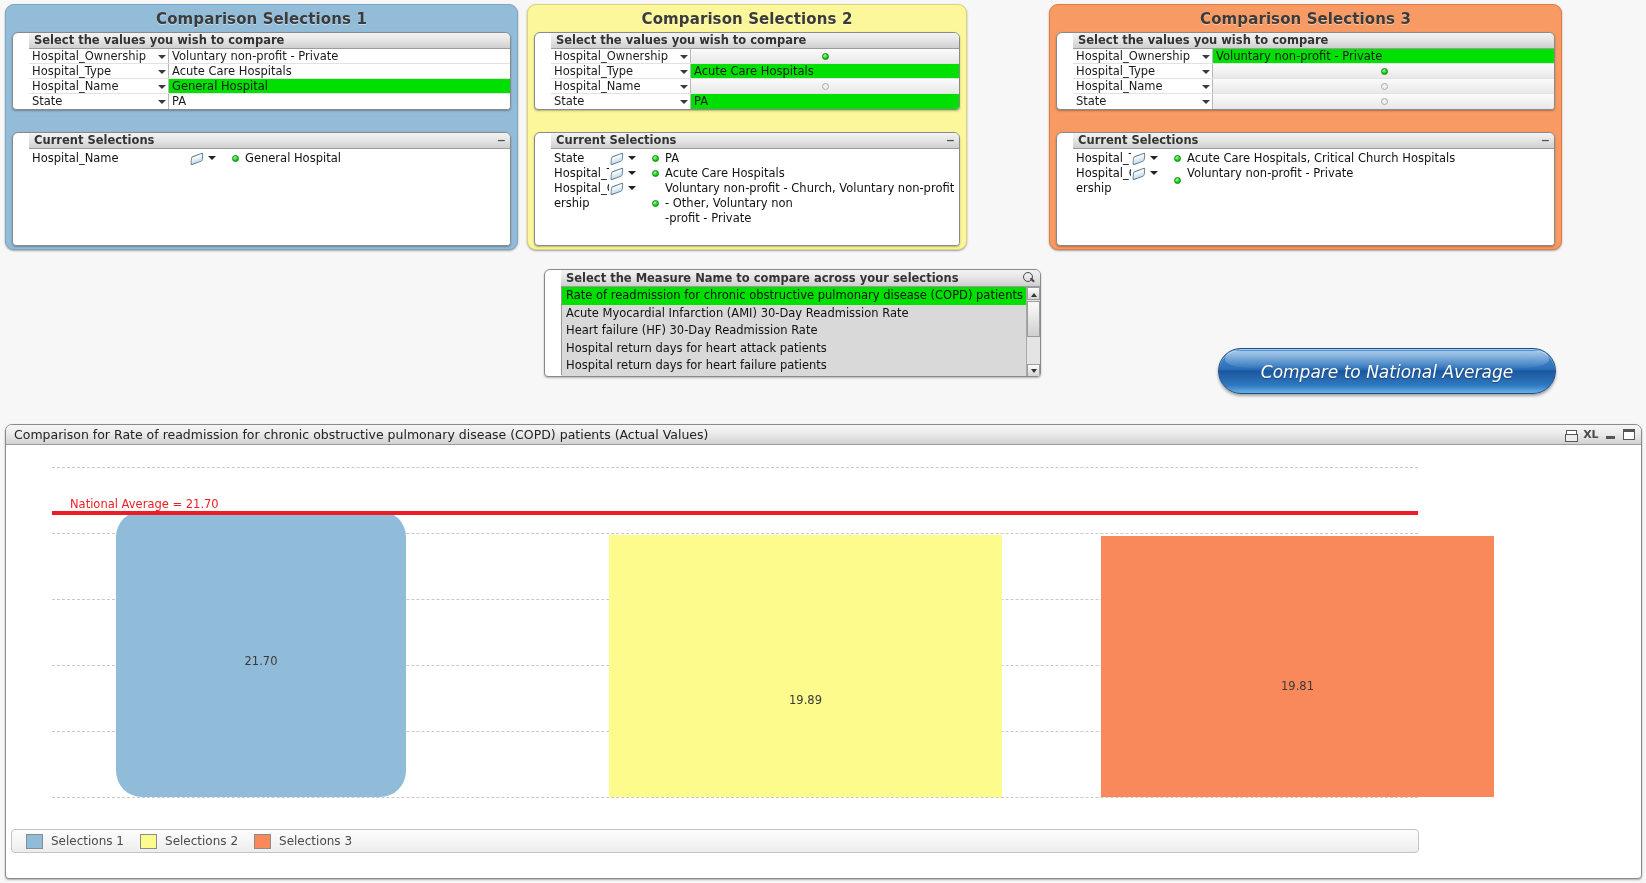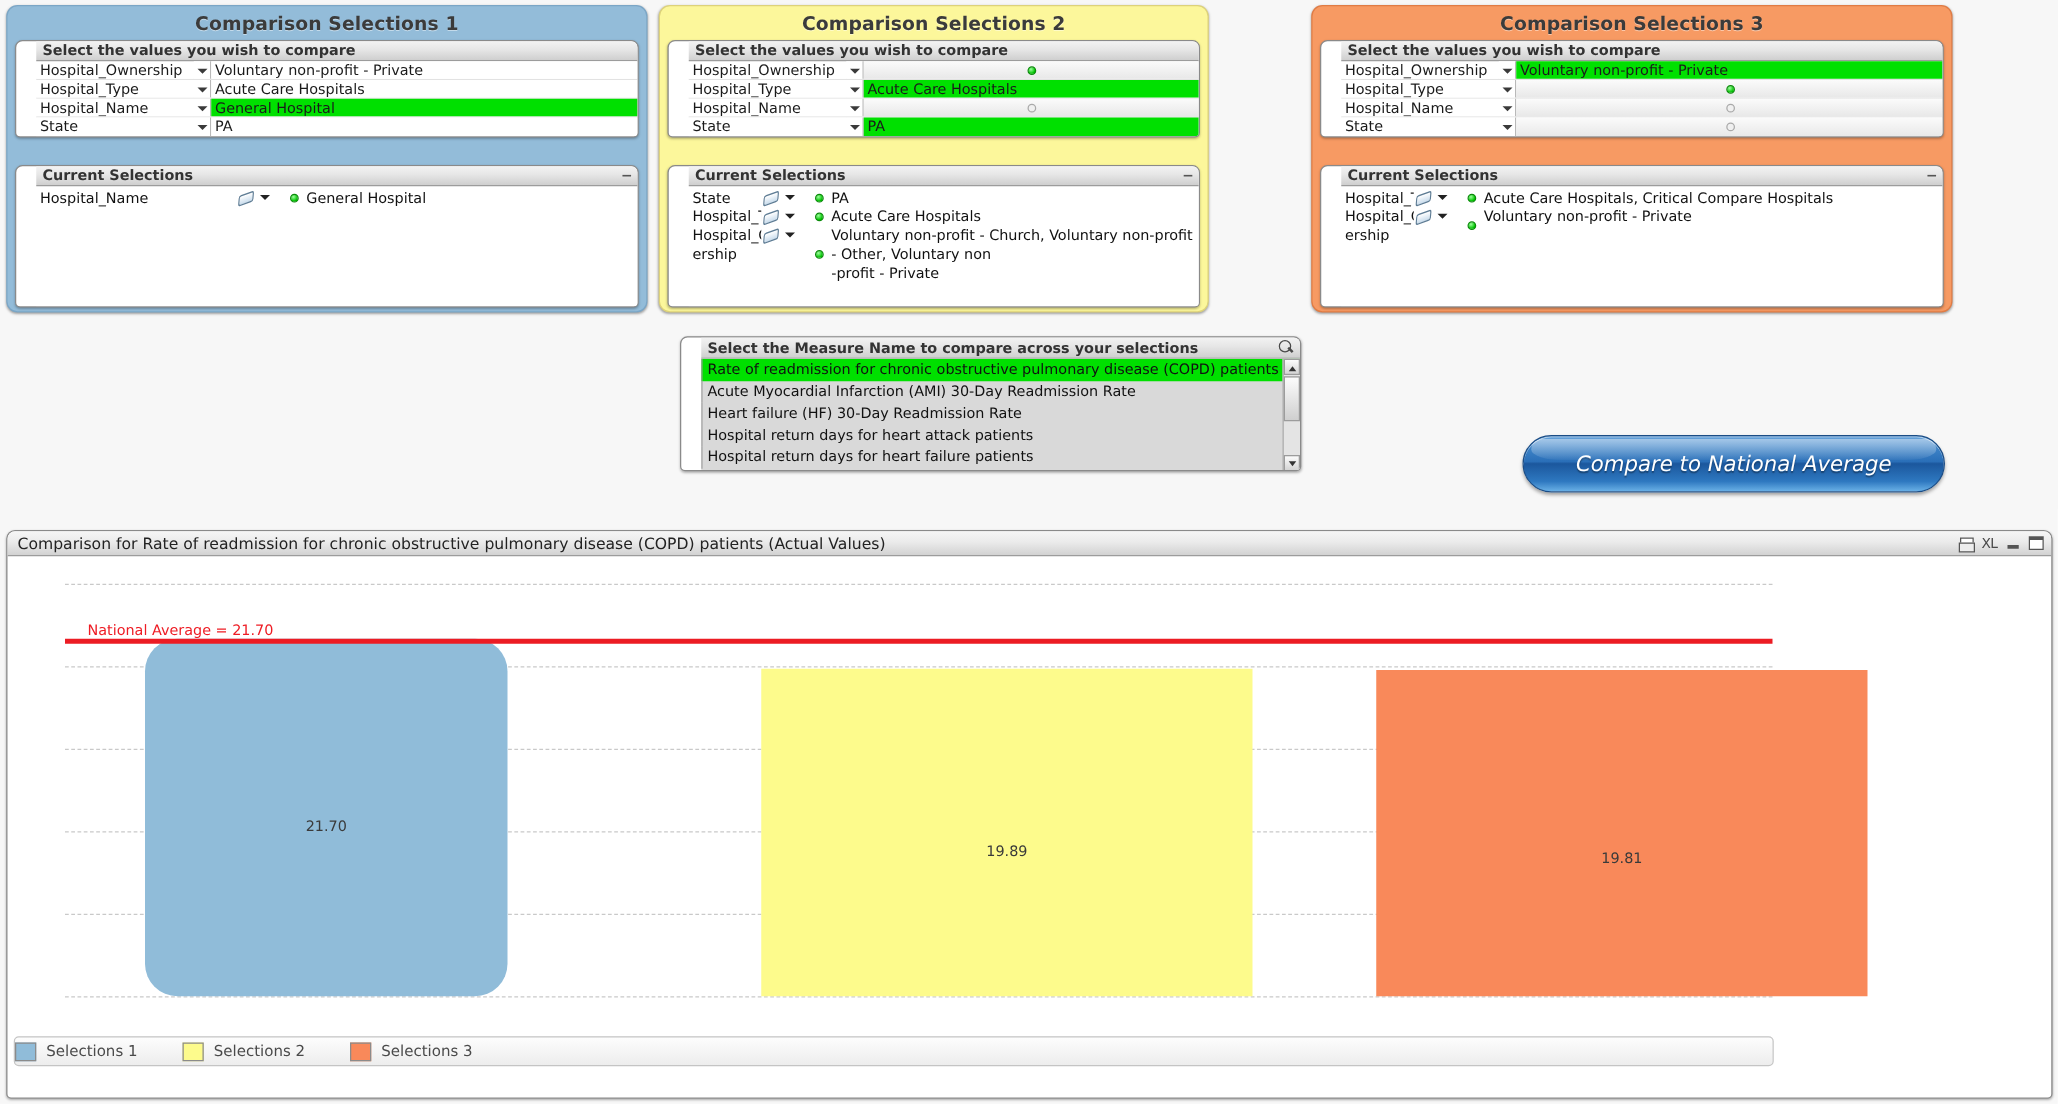--- a/index.html
+++ b/index.html
@@ -217,38 +217,38 @@
     height: 20px; line-height: 19px;
     font-size: 12.5px; color: #222; padding-left: 8px;
     background: linear-gradient(to bottom,#f6f6f6 0%,#ebebeb 45%,#d2d2d2 100%);
     border-bottom: 1px solid #9c9c9c;
     position: relative; white-space: nowrap; overflow: hidden;
   }
   #chart-icons { position:absolute; right:6px; top:0; height:19px; display:flex; align-items:center; gap:7px; color:#4a4a4a; font-size:11px; }
   .ico-print { width:11px; height:10px; position:relative; }
   .ico-print::before{content:"";position:absolute;left:1px;top:0;width:9px;height:4px;border:1px solid #555;background:#fff;}
   .ico-print::after{content:"";position:absolute;left:0;top:4px;width:11px;height:6px;border:1px solid #555;background:#ededed;}
-  .ico-xl { font-size:11px; font-weight:normal; letter-spacing:-.4px; }
+  .ico-xl { font-size:11px; font-weight:bold; letter-spacing:-.4px; }
   .ico-min { width:11px; height:10px; position:relative;}
   .ico-min::after{content:"";position:absolute;left:1px;bottom:1px;width:9px;height:3px;background:#555;}
   .ico-max { width:12px; height:11px; border:1.5px solid #555; border-top-width:3px; background:#fff;}
 
   #plot { position: absolute; left: 0; top: 20px; width: 1418px; height: 412px; }
   .ytick { position: absolute; right: 1591px; font-size: 12px; color: #555; text-align: right; width: 40px; }
   .gridline { position: absolute; left: 46px; right: 6px; height: 0; border-top: 1px dashed #c9c9c9; }
   .bar { position: absolute; bottom: 0; }
   .bar-label { position: absolute; width: 100%; text-align: center; font-size: 11.5px; color: #3a3a3a; }
   #natline { position: absolute; left: 46px; right: 6px; height: 4px; background: #ec1c24; }
   #natlabel { position: absolute; font-size: 11.5px; color: #ee1c24; }
 
   #legend {
     position: absolute; left: 5px; bottom: 4px; right: 5px; height: 24px;
     background: linear-gradient(to bottom,#fdfdfd,#ededed);
     border: 1px solid #c4c4c4; border-radius: 4px;
-    display: flex; align-items: center; padding-left: 0; gap: 20px;
+    display: flex; align-items: center; padding-left: 14px; gap: 0;
   }
   .lg-item { display: flex; align-items: center; gap: 8px; margin-right: 16px; }
   .lg-swatch { width: 17px; height: 15px; border: 1px solid #8b8b8b; }
   .lg-text { font-size: 12px; color: #4a4a4a; }
 </style>
 </head>
 <body>
 
 <div id="root">
 
@@ -419,21 +419,21 @@
       <div class="cs-body">
         <div class="cs-row">
           <span class="cs-name w2">Hospital_Ty</span>
           <span class="cs-tools">
             <span class="eraser"></span>
             <span class="cs-caret"></span>
           </span>
           <span class="cs-dot">
               <span class="dot green"></span>
             </span>
-          <span class="cs-val">Acute Care Hospitals, Critical Compare Hospitals</span>
+          <span class="cs-val">Acute Care Hospitals, Critical Church Hospitals</span>
         </div>
         <div class="cs-row">
           <span class="cs-name w2" style="align-self:flex-start;"><span>Hospital_Ow</span><br><span>ership</span></span>
           <span class="cs-tools">
             <span class="eraser"></span>
             <span class="cs-caret"></span>
           </span>
           <span class="cs-dot">
               <span class="dot green" style="top:11px;"></span>
             </span>
@@ -488,21 +488,21 @@
       <div class="ytick" style="top:81px;">20</div>
       <div class="ytick" style="top:147px;">15</div>
       <div class="ytick" style="top:213px;">10</div>
       <div class="ytick" style="top:279px;">5</div>
       <div class="ytick" style="top:345px;">0</div>
 
       <div class="bar" style="left:110px; width:290px; bottom:60px; height:286px; background:#90bcd9;border-radius:26px;">
         <span class="bar-label" style="top:143px;">21.70</span>
       </div>
       <div class="bar" style="left:603px; width:393px; bottom:60px; height:262px; background:#fdfb8c;">
-        <span class="bar-label" style="top:139px;">19.89</span>
+        <span class="bar-label" style="top:158px;">19.89</span>
       </div>
       <div class="bar" style="left:1095px; width:393px; bottom:60px; height:261px; background:#f9895a;">
         <span class="bar-label" style="top:143px;">19.81</span>
       </div>
 
       <div id="natline" style="top:66px;"></div>
       <div id="natlabel" style="left:54px; top:52px;margin-left:10px;">National Average = 21.70</div>
 
       <div id="legend">
         <span class="lg-item">

